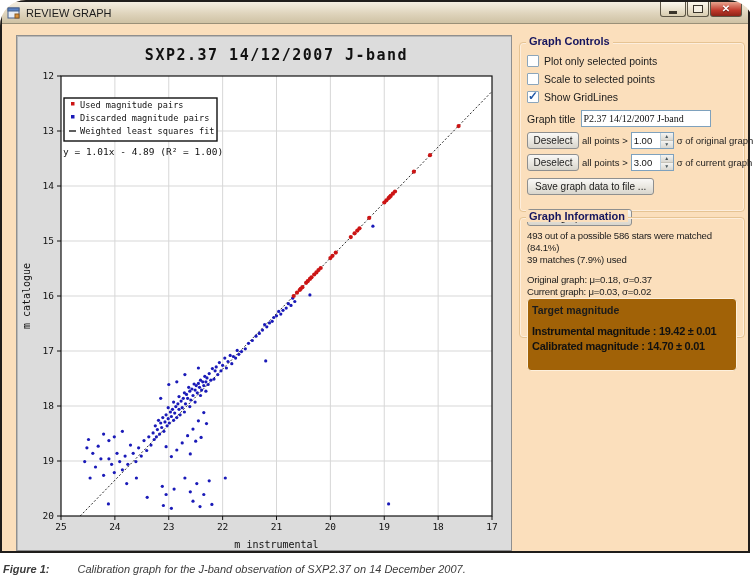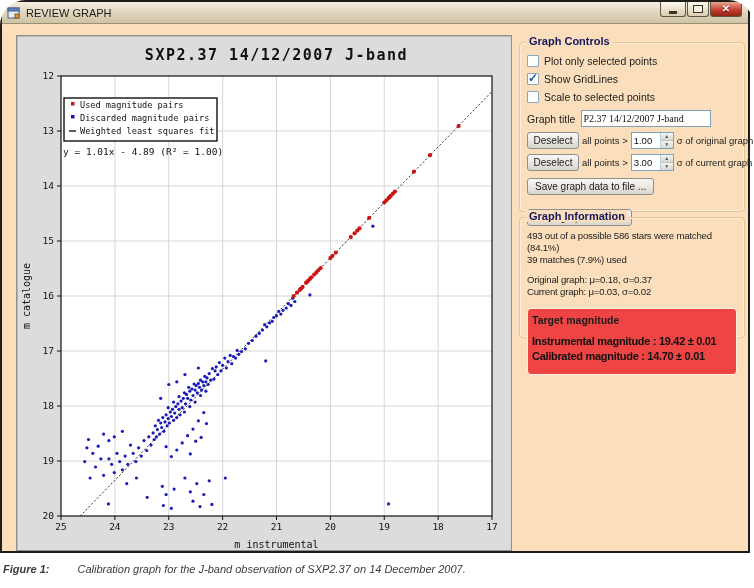--- a/index.html
+++ b/index.html
@@ -57,22 +57,22 @@
   .spinner{display:inline-flex;border:1px solid #7ea1bd;background:#fff;height:15px;flex:0 0 auto;}
   .spin-val{width:26px;font-size:9.5px;display:flex;align-items:center;padding-left:2px;color:#111;}
   .spin-btns{display:flex;flex-direction:column;width:12px;border-left:1px solid #b9cedd;}
   .spin-up,.spin-down{flex:1;font-size:5px;line-height:6px;text-align:center;color:#49585f;
        background:linear-gradient(#f4f4f2,#d9d7d0);border-bottom:1px solid #c6c3ba;}
   .spin-down{border-bottom:none;}
   .save-btn{margin:1px 0 12px 0;}
 
   .info-line{font-size:9.6px;color:#1c1c1c;letter-spacing:-0.2px;line-height:12px;}
   .info-stats{margin-top:8px;}
-  .target-panel{margin-top:10px;background:#ef4444;border:1px solid #fdf0dd;border-radius:4px;
-       padding:1px 4px 10px 4px;}
+  .target-panel{margin-top:0;background:#a16207;border:1px solid #fdf0dd;border-radius:4px;
+       padding:1px 4px 16px 4px;}
   .target-header{font-size:10.5px;font-weight:bold;color:#1c1c1c;margin:4px 0 8px 0;}
   .mag-line{font-size:11px;font-weight:bold;color:#111;letter-spacing:-0.3px;line-height:15px;}
 
   
   .caption{position:absolute;left:3px;top:563px;display:flex;gap:28px;align-items:baseline;font-style:italic;}
   .caption .cap-label{font-size:11px;font-weight:bold;color:#3c3c3c;}
   .caption .cap-text{font-size:11px;color:#3c3c3c;}
 </style>
 </head>
 <body>
@@ -383,26 +383,26 @@
     </div>
 
     <div class="groupbox" id="gb-controls">
       <span class="gb-header">Graph Controls</span>
 
       <div class="cb-row">
         <span class="checkbox"></span>
         <span class="cb-label">Plot only selected points</span>
       </div>
       <div class="cb-row">
+        <span class="checkbox"></span>
+        <span class="cb-label">Scale to selected points</span>
+      </div>
+      <div class="cb-row">
         <span class="checkbox is-checked"></span>
         <span class="cb-label">Show GridLines</span>
-      </div>
-      <div class="cb-row">
-        <span class="checkbox"></span>
-        <span class="cb-label">Scale to selected points</span>
       </div>
 
       <div class="title-row">
         <label>Graph title</label>
         <input class="title-input" value="P2.37 14/12/2007 J-band" style="">
       </div>
 
       <div class="desel-row">
         <button class="btn deselect">Deselect</button>
         <span class="desel-label">all points &gt;</span>

